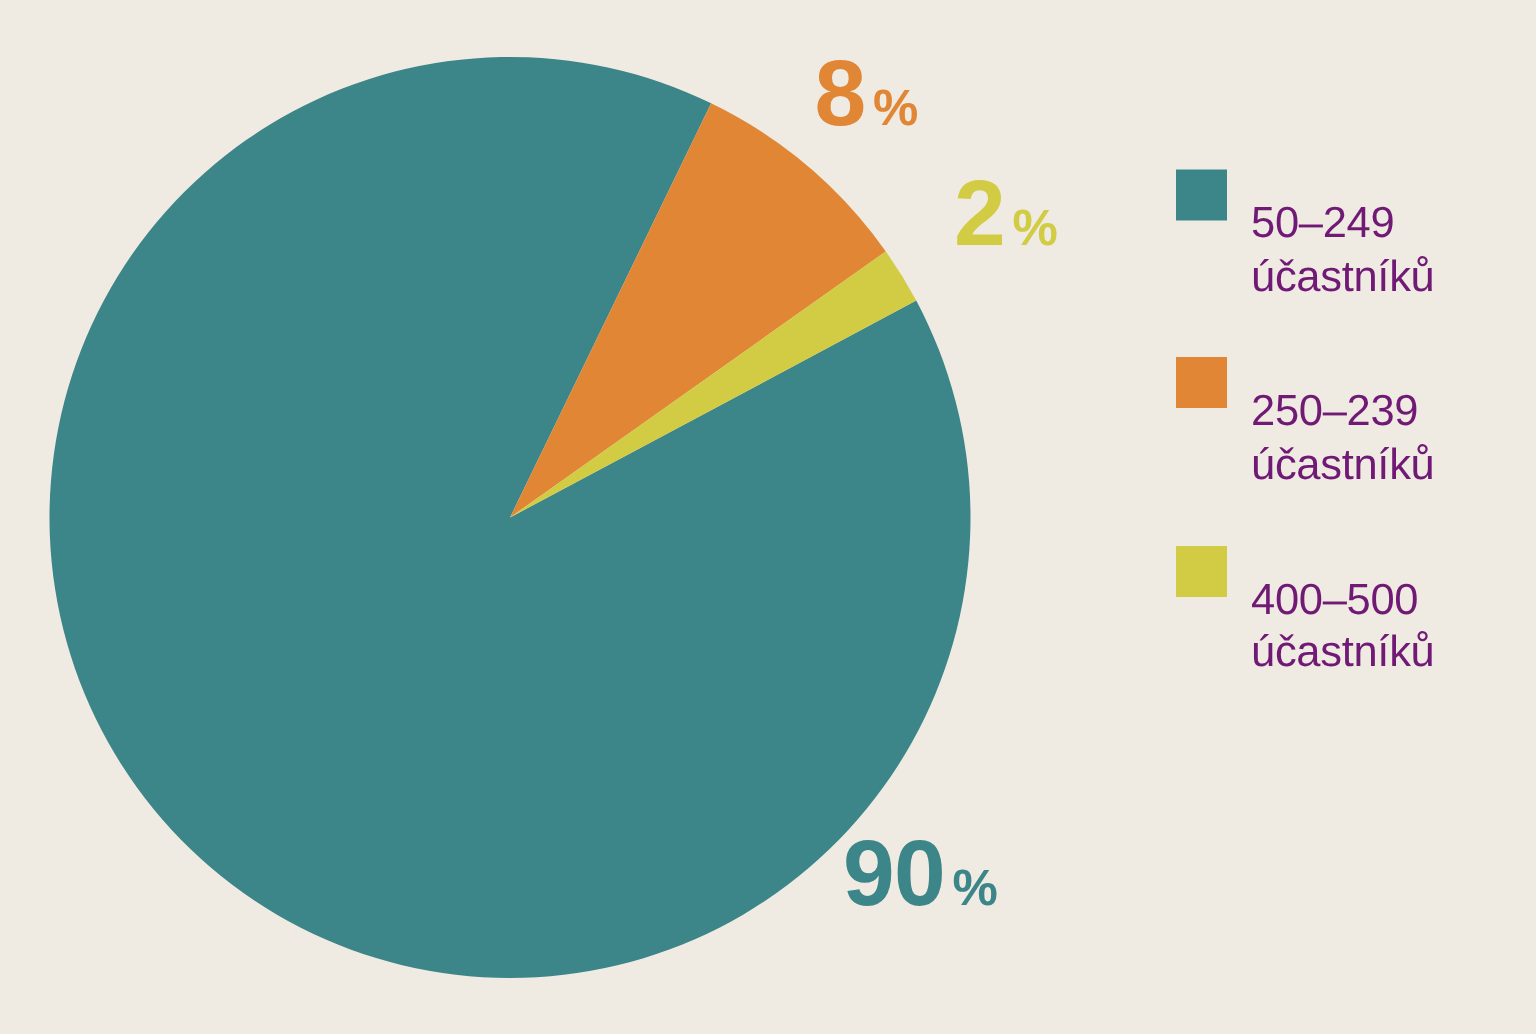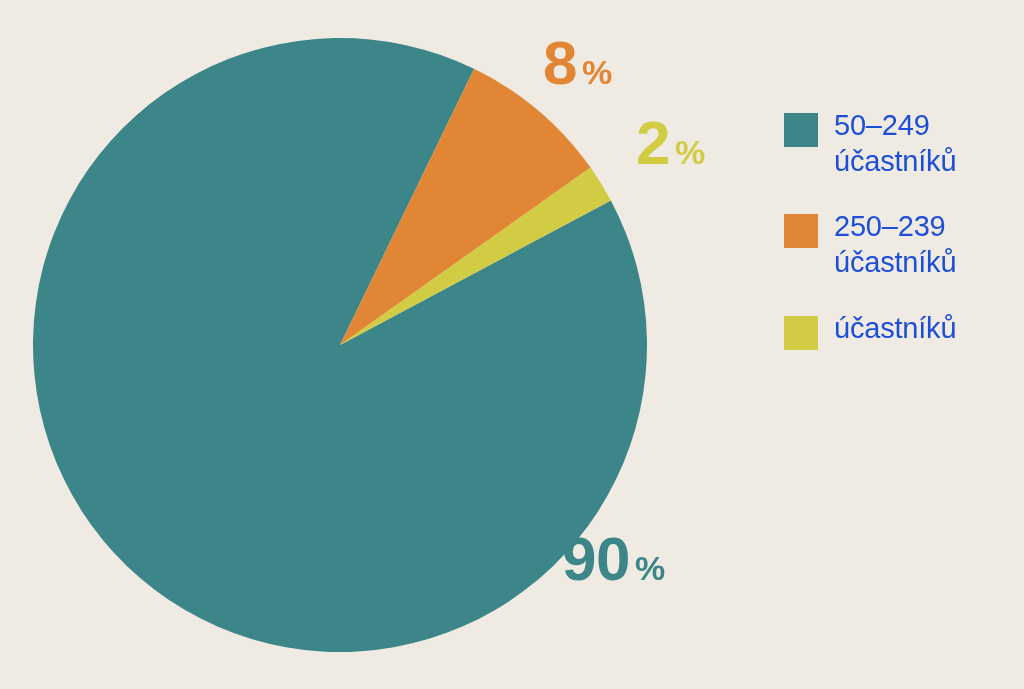--- a/index.html
+++ b/index.html
@@ -57,21 +57,21 @@
     top: 32px;
     color: #E18634;
   }
   #label-2 {
     left: 636px;
     top: 112px;
     color: #D1CC44;
   }
   #label-90 {
     left: 562px;
-    top: 528px;
+    top: 552px;
     color: #3C8588;
   }
 
   
   #legend {
     position: absolute;
     left: 784px;
     top: 108px;
     width: 235px;
   }
@@ -83,23 +83,24 @@
   .legend-swatch {
     width: 34px;
     height: 34px;
     flex: 0 0 34px;
     margin-top: 5px;
   }
   .legend-text {
     margin-left: 16px;
     font-size: 29px;
     line-height: 1.23;
-    color: #1d4ed8;
+    color: #701a75;
     font-weight: normal;
     letter-spacing: -0.2px;
+    margin-top: 24px;
   }
   .legend-range { display: block; }
   .legend-unit  { display: block; }
 </style>
 </head>
 <body>
 
 <div id="chart-page" style="background: rgb(239, 235, 227);">
 
   <div id="pie-wrap">
@@ -138,18 +139,19 @@
       <span class="legend-swatch" style="background: rgb(225, 134, 52);"></span>
       <span class="legend-text">
         <span class="legend-range">250–239</span>
         <span class="legend-unit">účastníků</span>
       </span>
     </div>
 
     <div class="legend-item">
       <span class="legend-swatch" style="background: rgb(209, 204, 68);"></span>
       <span class="legend-text">
+        <span class="legend-range">400–500</span>
         <span class="legend-unit">účastníků</span>
       </span>
     </div>
 
   </div>
 </div>
 
 </body></html>

